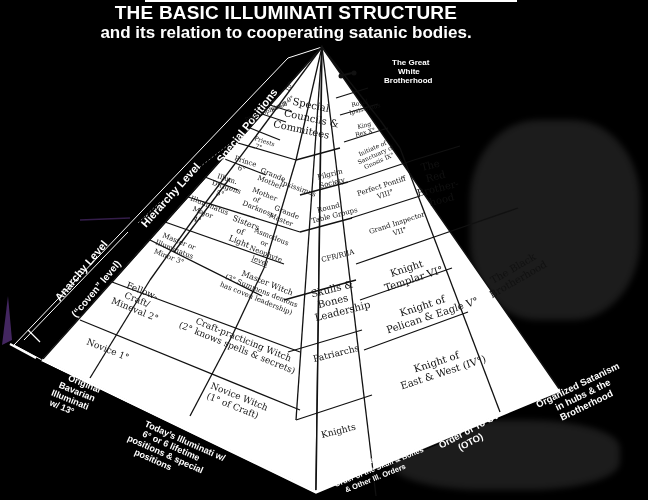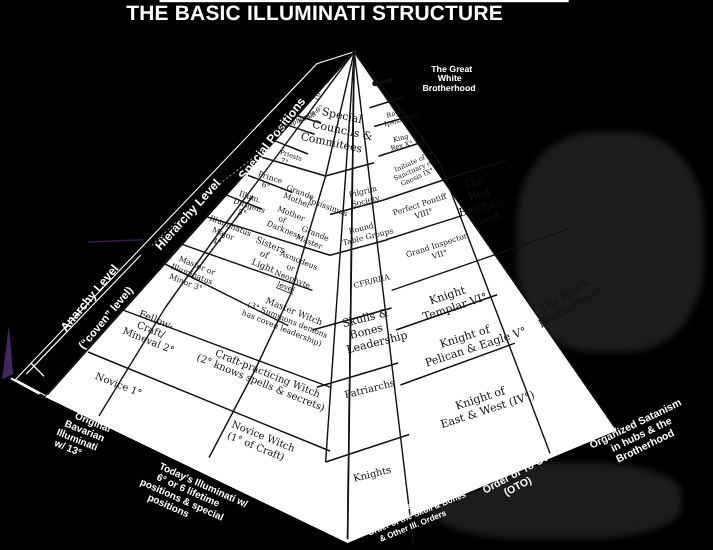--- a/index.html
+++ b/index.html
@@ -12,20 +12,21 @@
   .cell-text { font-family: "DejaVu Serif", serif; fill: #111; }
   .side-text { font-family: "Liberation Sans", sans-serif; font-weight: bold; fill: #fff; }
   .smoke { position: absolute; background: #333; opacity: 0.55; border-radius: 40%; filter: blur(3px); }
 </style>
 </head>
 <body>
 
 <div class="title-rule"></div>
 <div class="title-wrap">
   <div class="title">THE BASIC ILLUMINATI STRUCTURE</div>
+  <div class="subtitle">and its relation to cooperating satanic bodies.</div>
 </div>
 
 <div class="smoke" style="left:470px;top:120px;width:170px;height:200px;"></div>
 <div class="smoke" style="left:390px;top:420px;width:230px;height:70px;"></div>
 
 <svg width="648" height="500" viewBox="0 0 648 500">
 
   <g>
     <polygon points="322,47 288,58 14,345 42,360" fill="#000" stroke="#fff" stroke-width="1"></polygon>
     <line x1="28" y1="330" x2="40" y2="342" stroke="#fff" stroke-width="1.2"></line>

